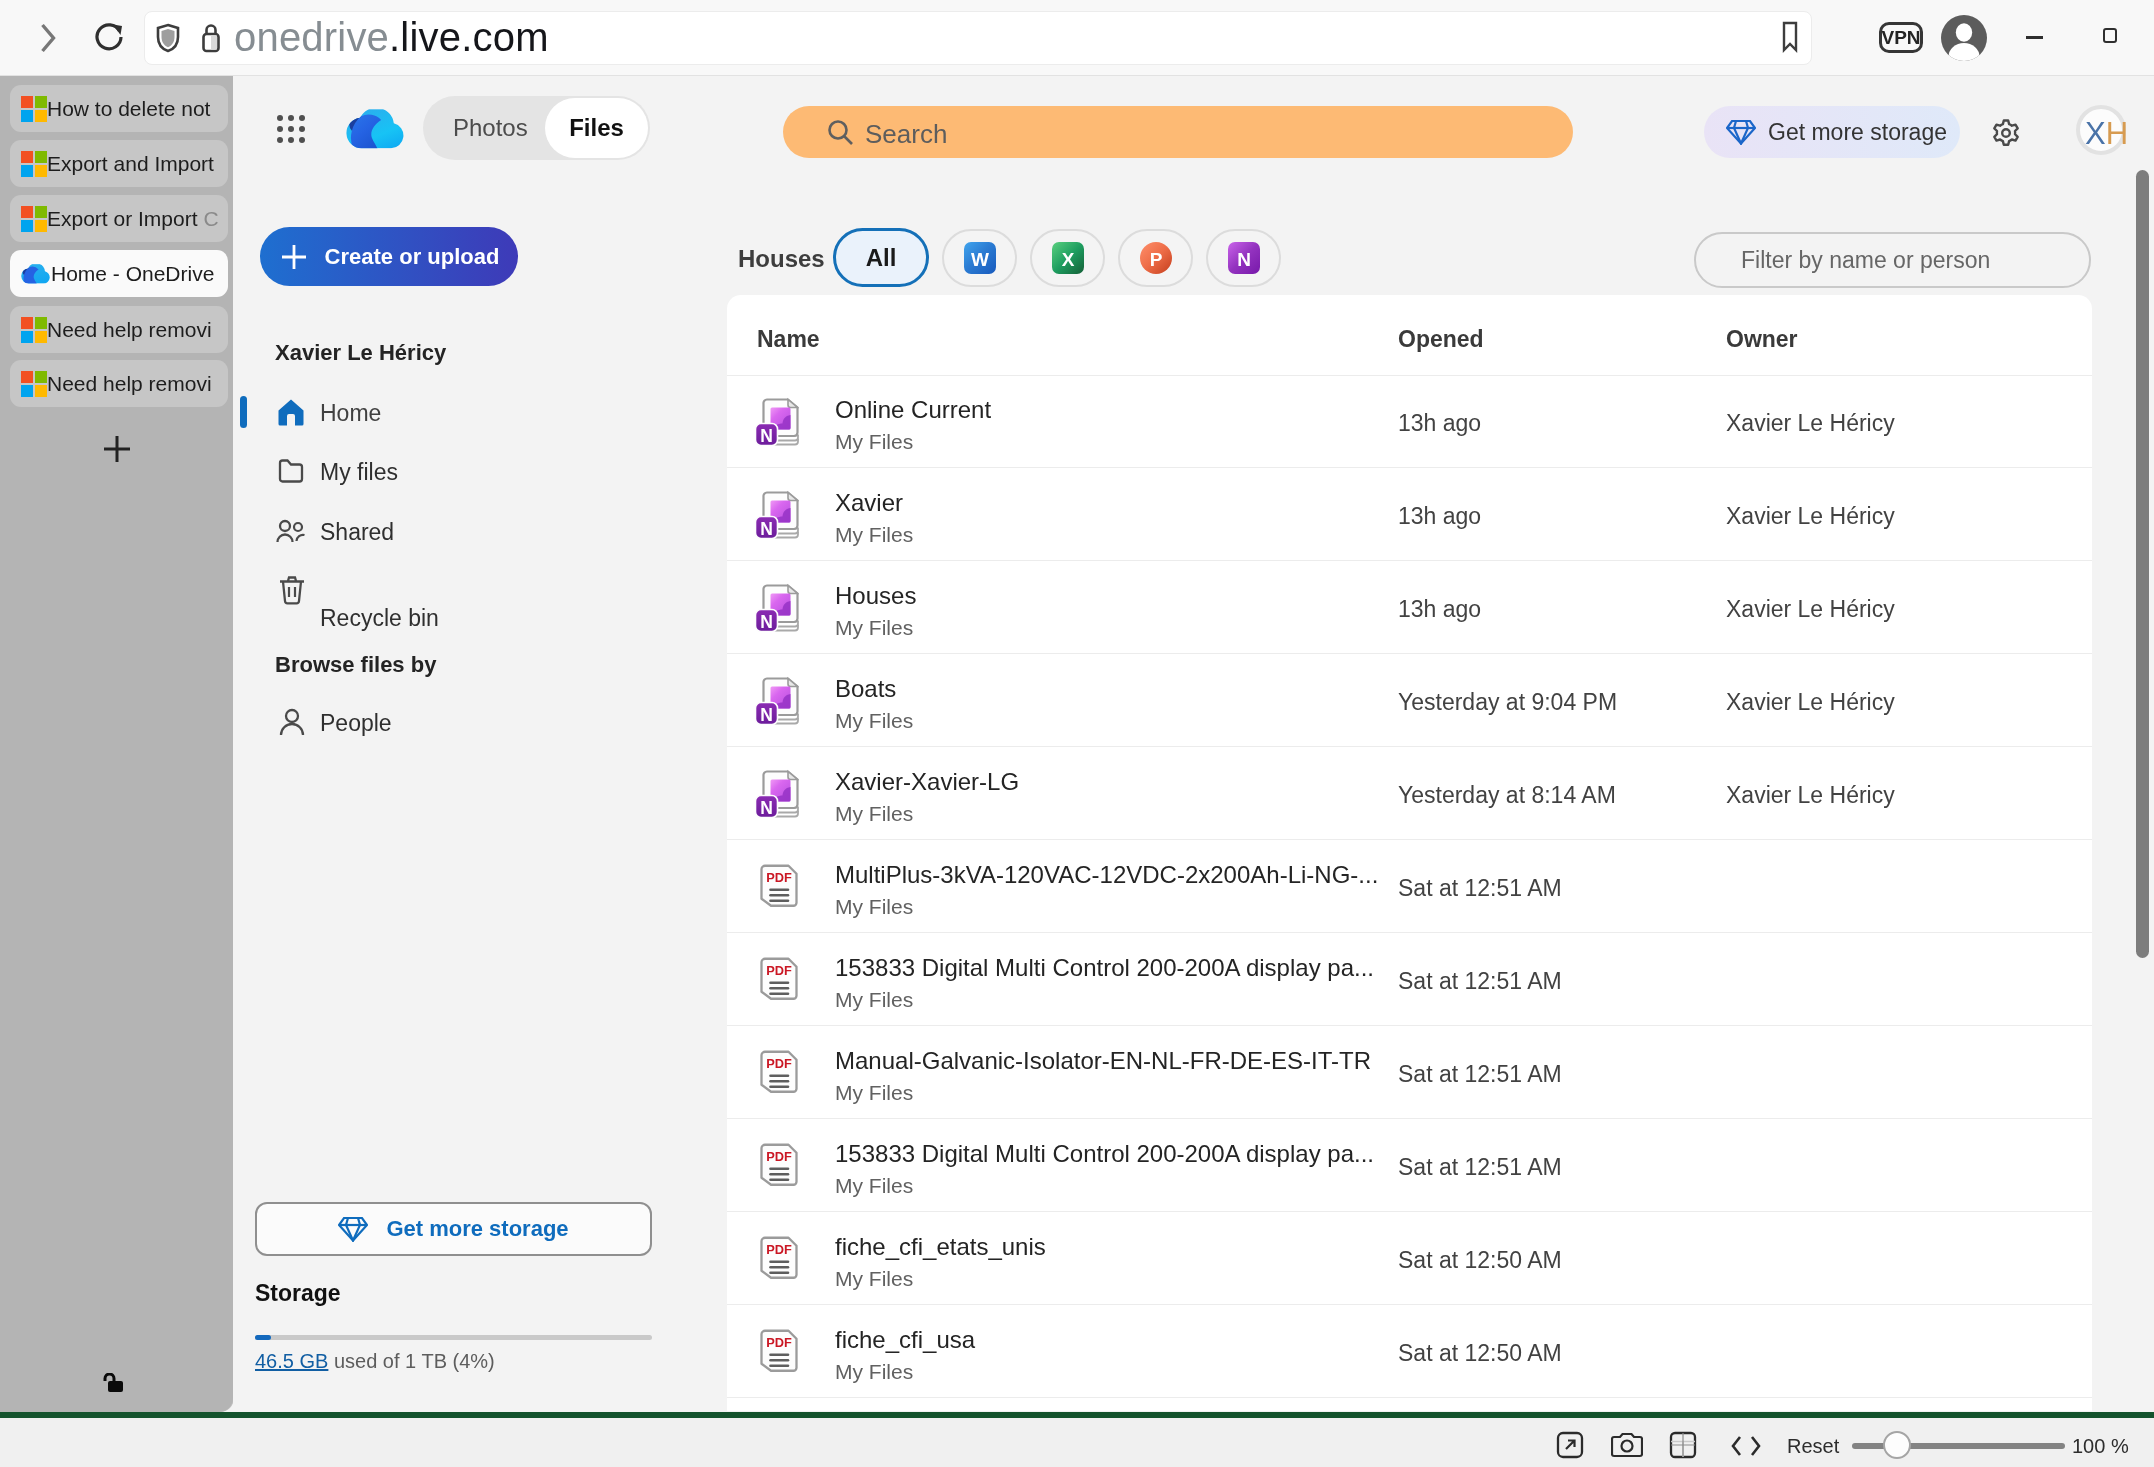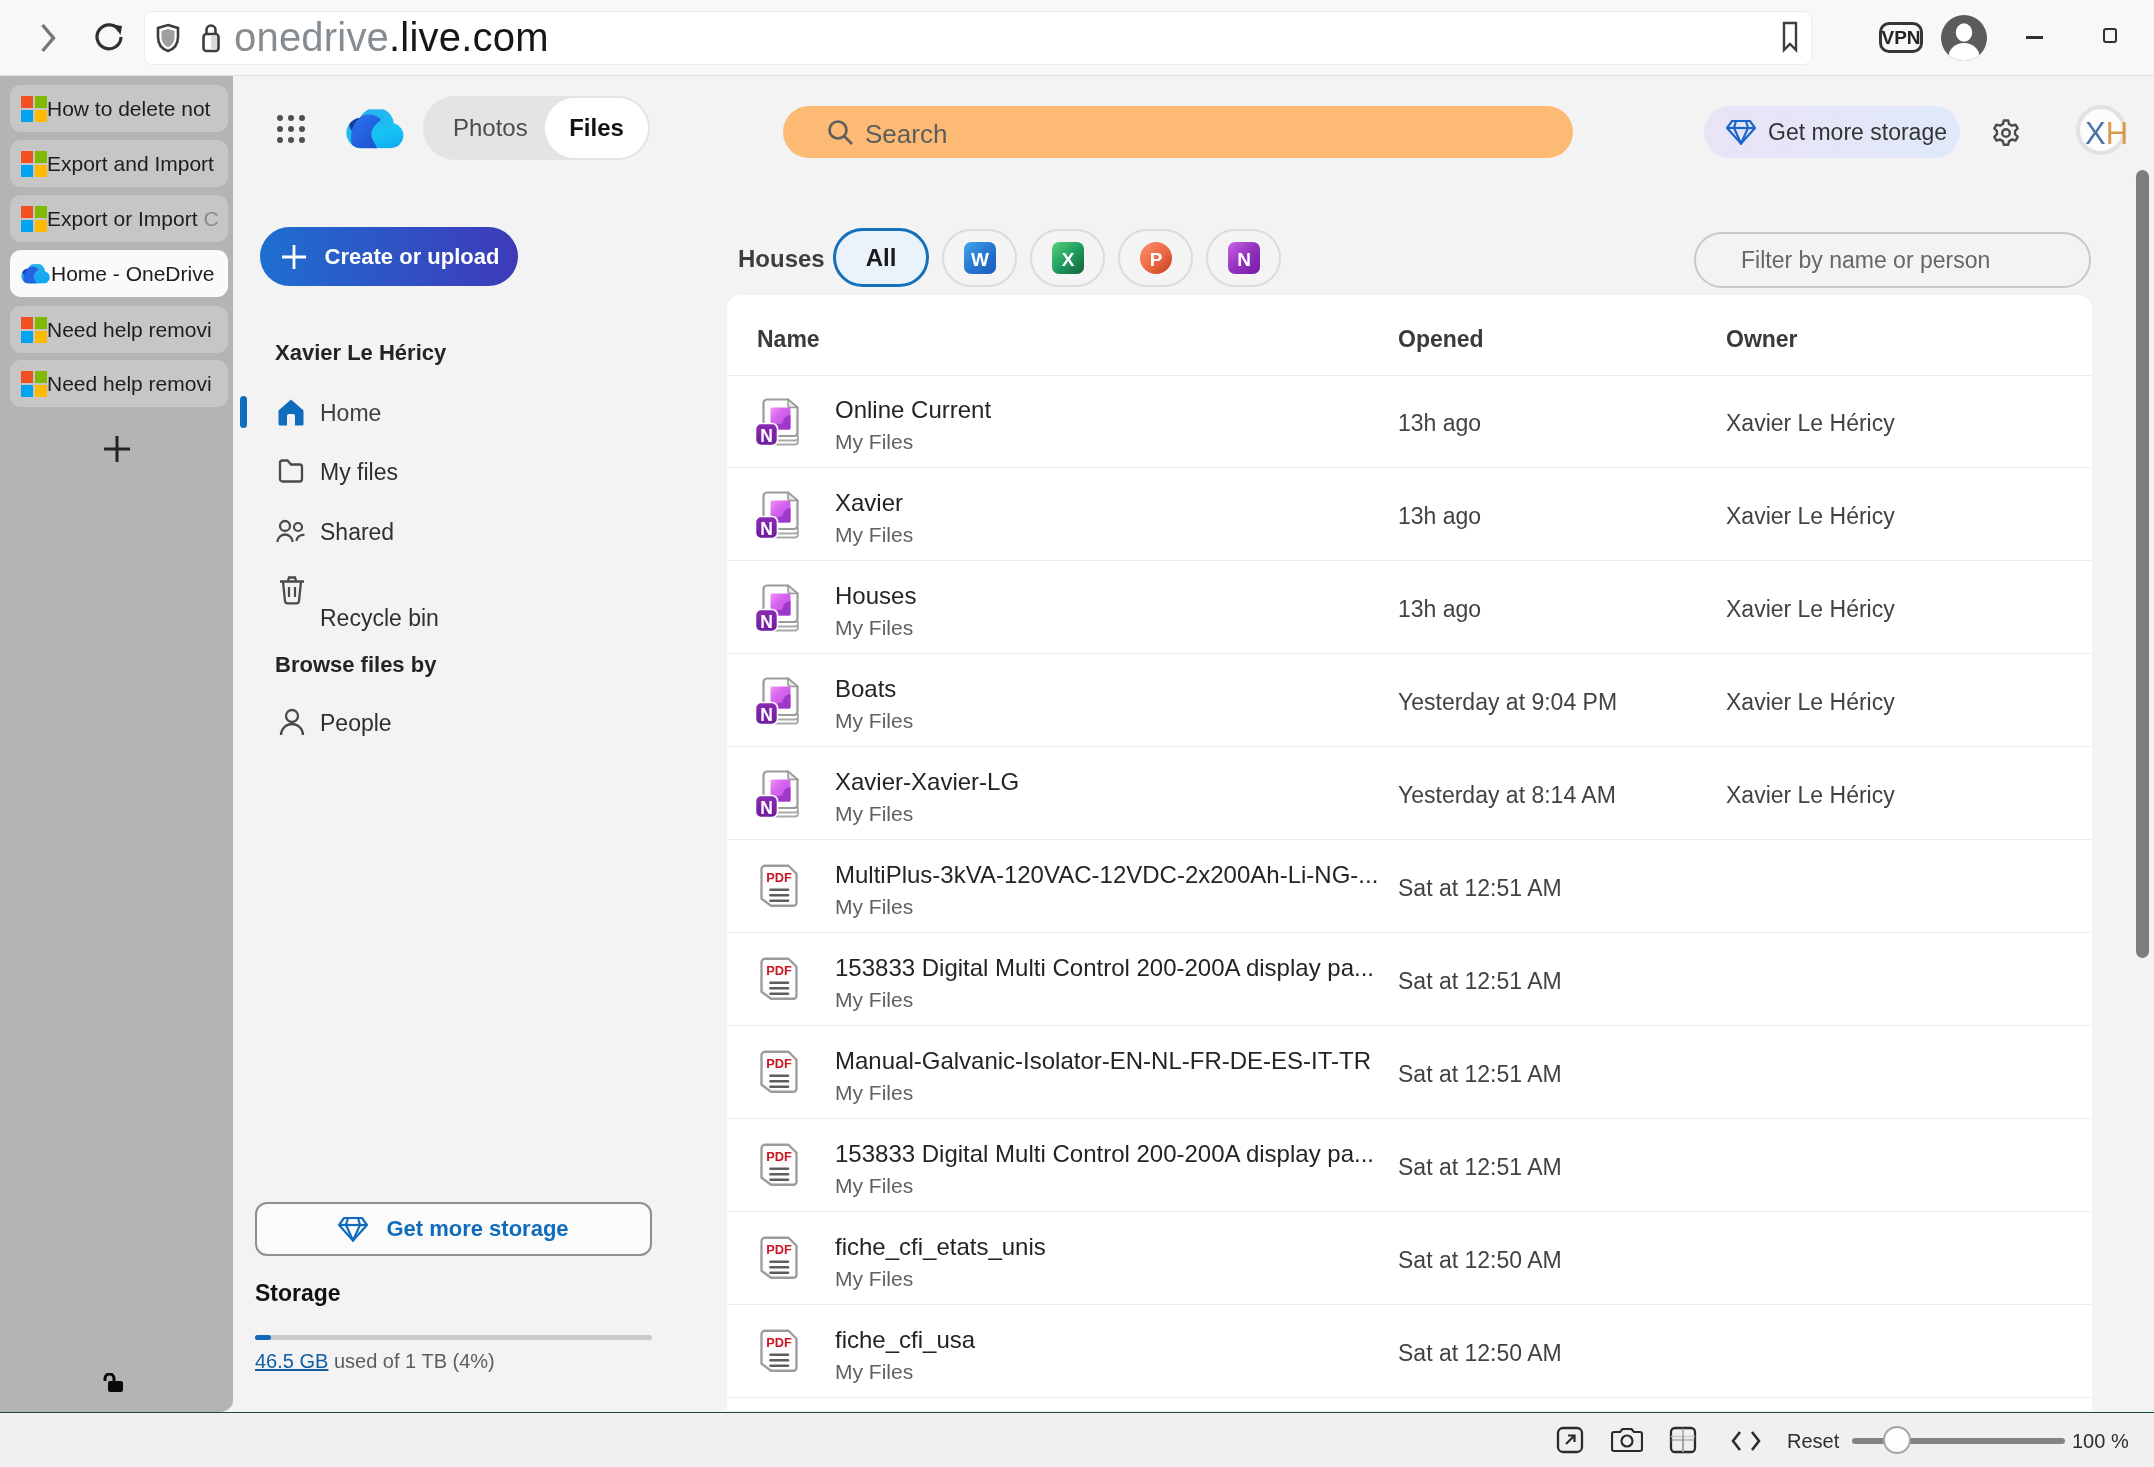--- a/index.html
+++ b/index.html
@@ -36,21 +36,21 @@
   .pill{width:75px;height:58px;border-radius:30px;border:2px solid #dcdcdc;background:#f4f4f4;
         box-sizing:border-box;display:flex;align-items:center;justify-content:center;}
   .row{position:absolute;left:0;width:1365px;height:93px;}
   .row .fic{position:absolute;left:28px;top:22px;}
   .row .nm{position:absolute;left:108px;top:21px;font-size:24px;color:#242424;white-space:nowrap;}
   .row .sub{position:absolute;left:108px;top:55px;font-size:21px;color:#616161;}
   .row .op{position:absolute;left:671px;top:35px;font-size:23px;color:#424242;white-space:nowrap;}
   .row .ow{position:absolute;left:999px;top:35px;font-size:23px;color:#424242;white-space:nowrap;}
   .row .dv{position:absolute;left:0;bottom:0;width:1365px;height:1px;background:#ececec;}
   
-  #bottombar{left:0;top:1412px;width:2154px;height:55px;background:#f0f0f0;border-top:1px solid #14532d;box-sizing:border-box;}
+  #bottombar{left:0;top:1412px;width:2154px;height:55px;background:#f0f0f0;border-top:6px solid #14532d;box-sizing:border-box;}
   
   #scrollthumb{left:2136px;top:170px;width:13px;height:788px;background:#7d7d7d;border-radius:7px;}
 </style>
 </head>
 <body>
 
 <div id="topbar" class="abs">
   <svg class="abs" style="left:40px;top:22px" width="16" height="32" viewBox="0 0 16 32">
     <path d="M2.5 3 L13.5 16 L2.5 29" fill="none" stroke="#777" stroke-width="3.4"></path>
   </svg>

